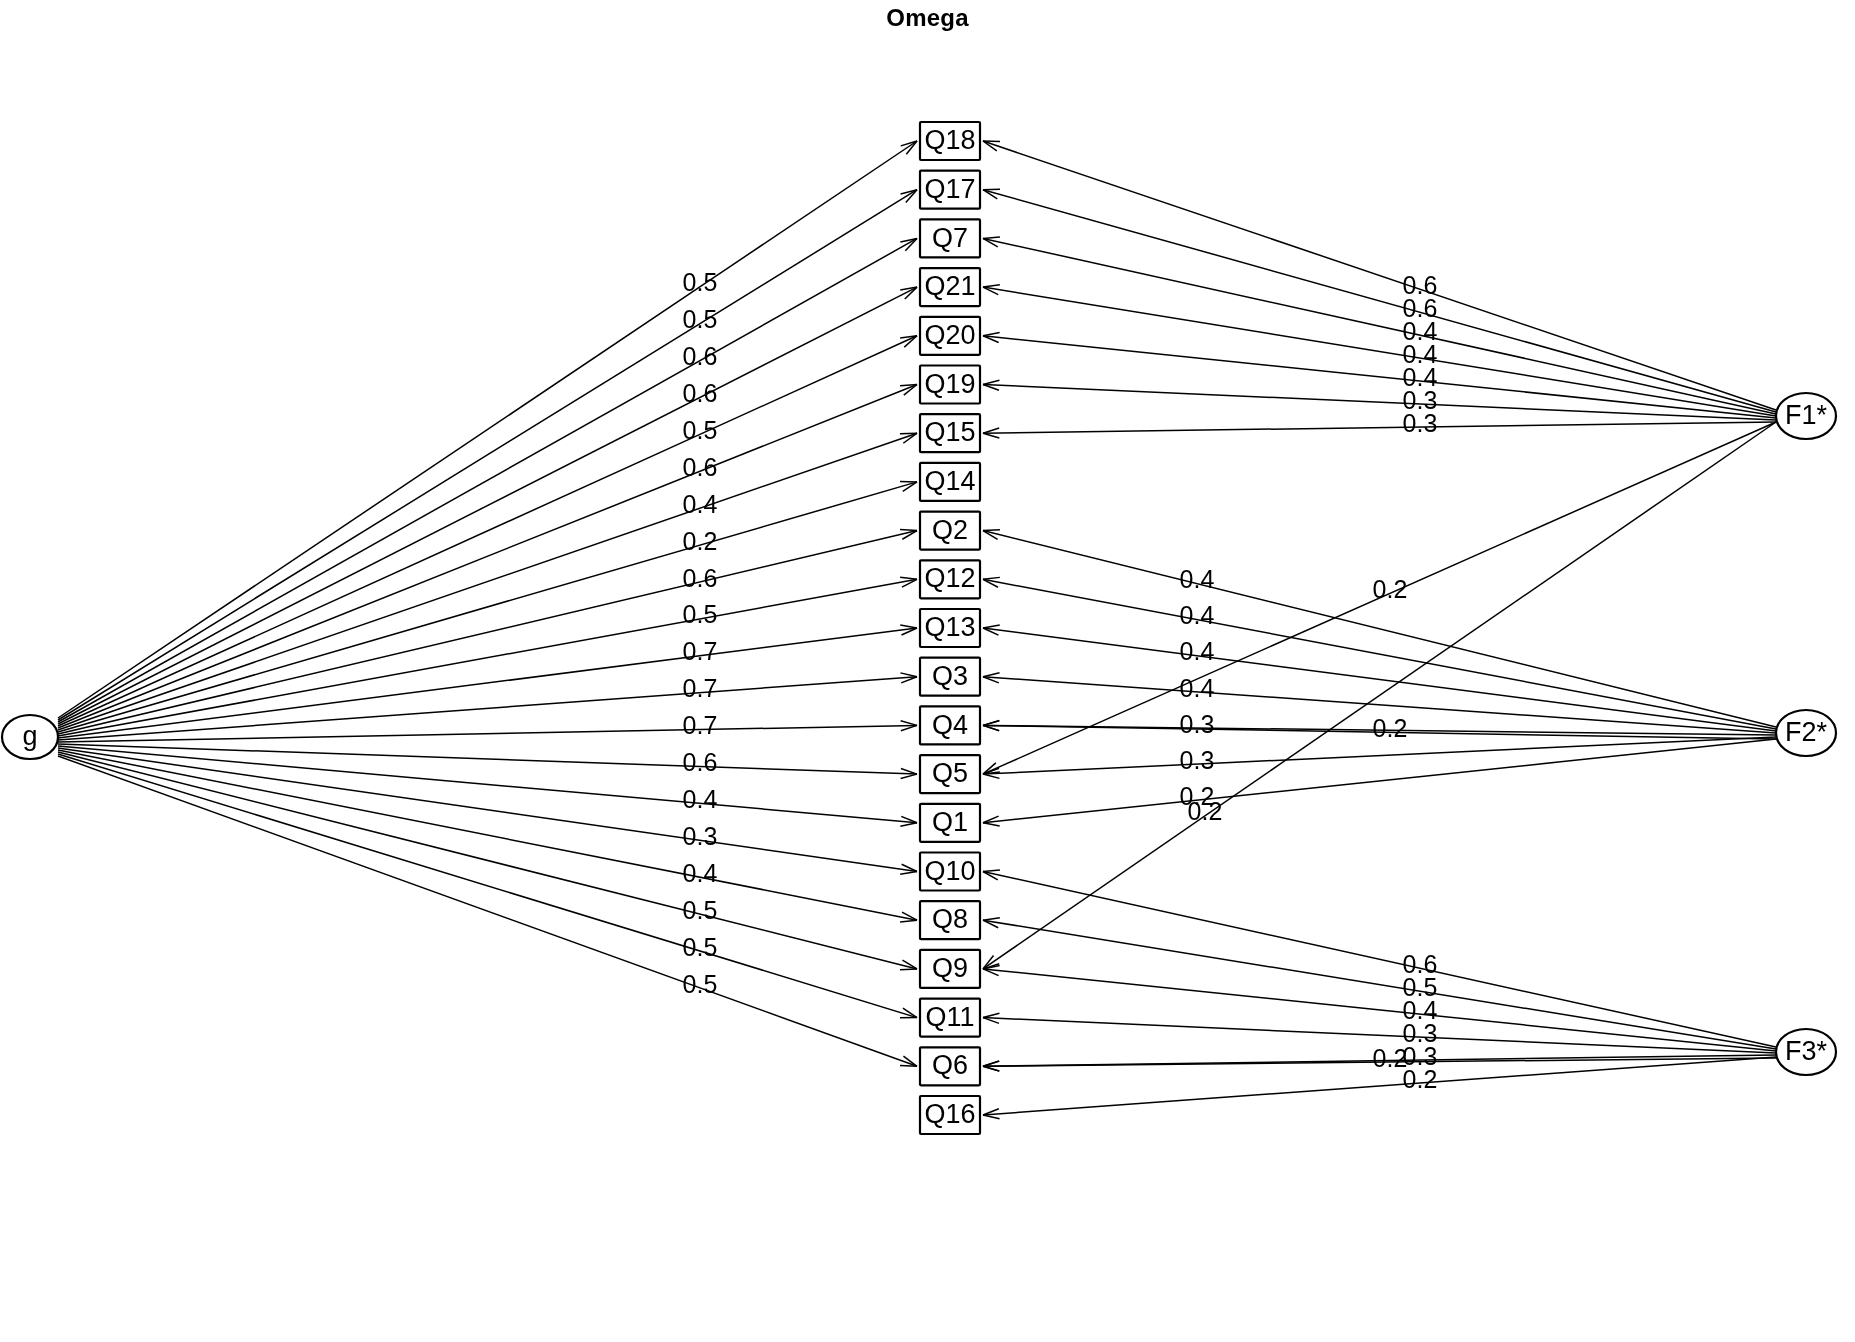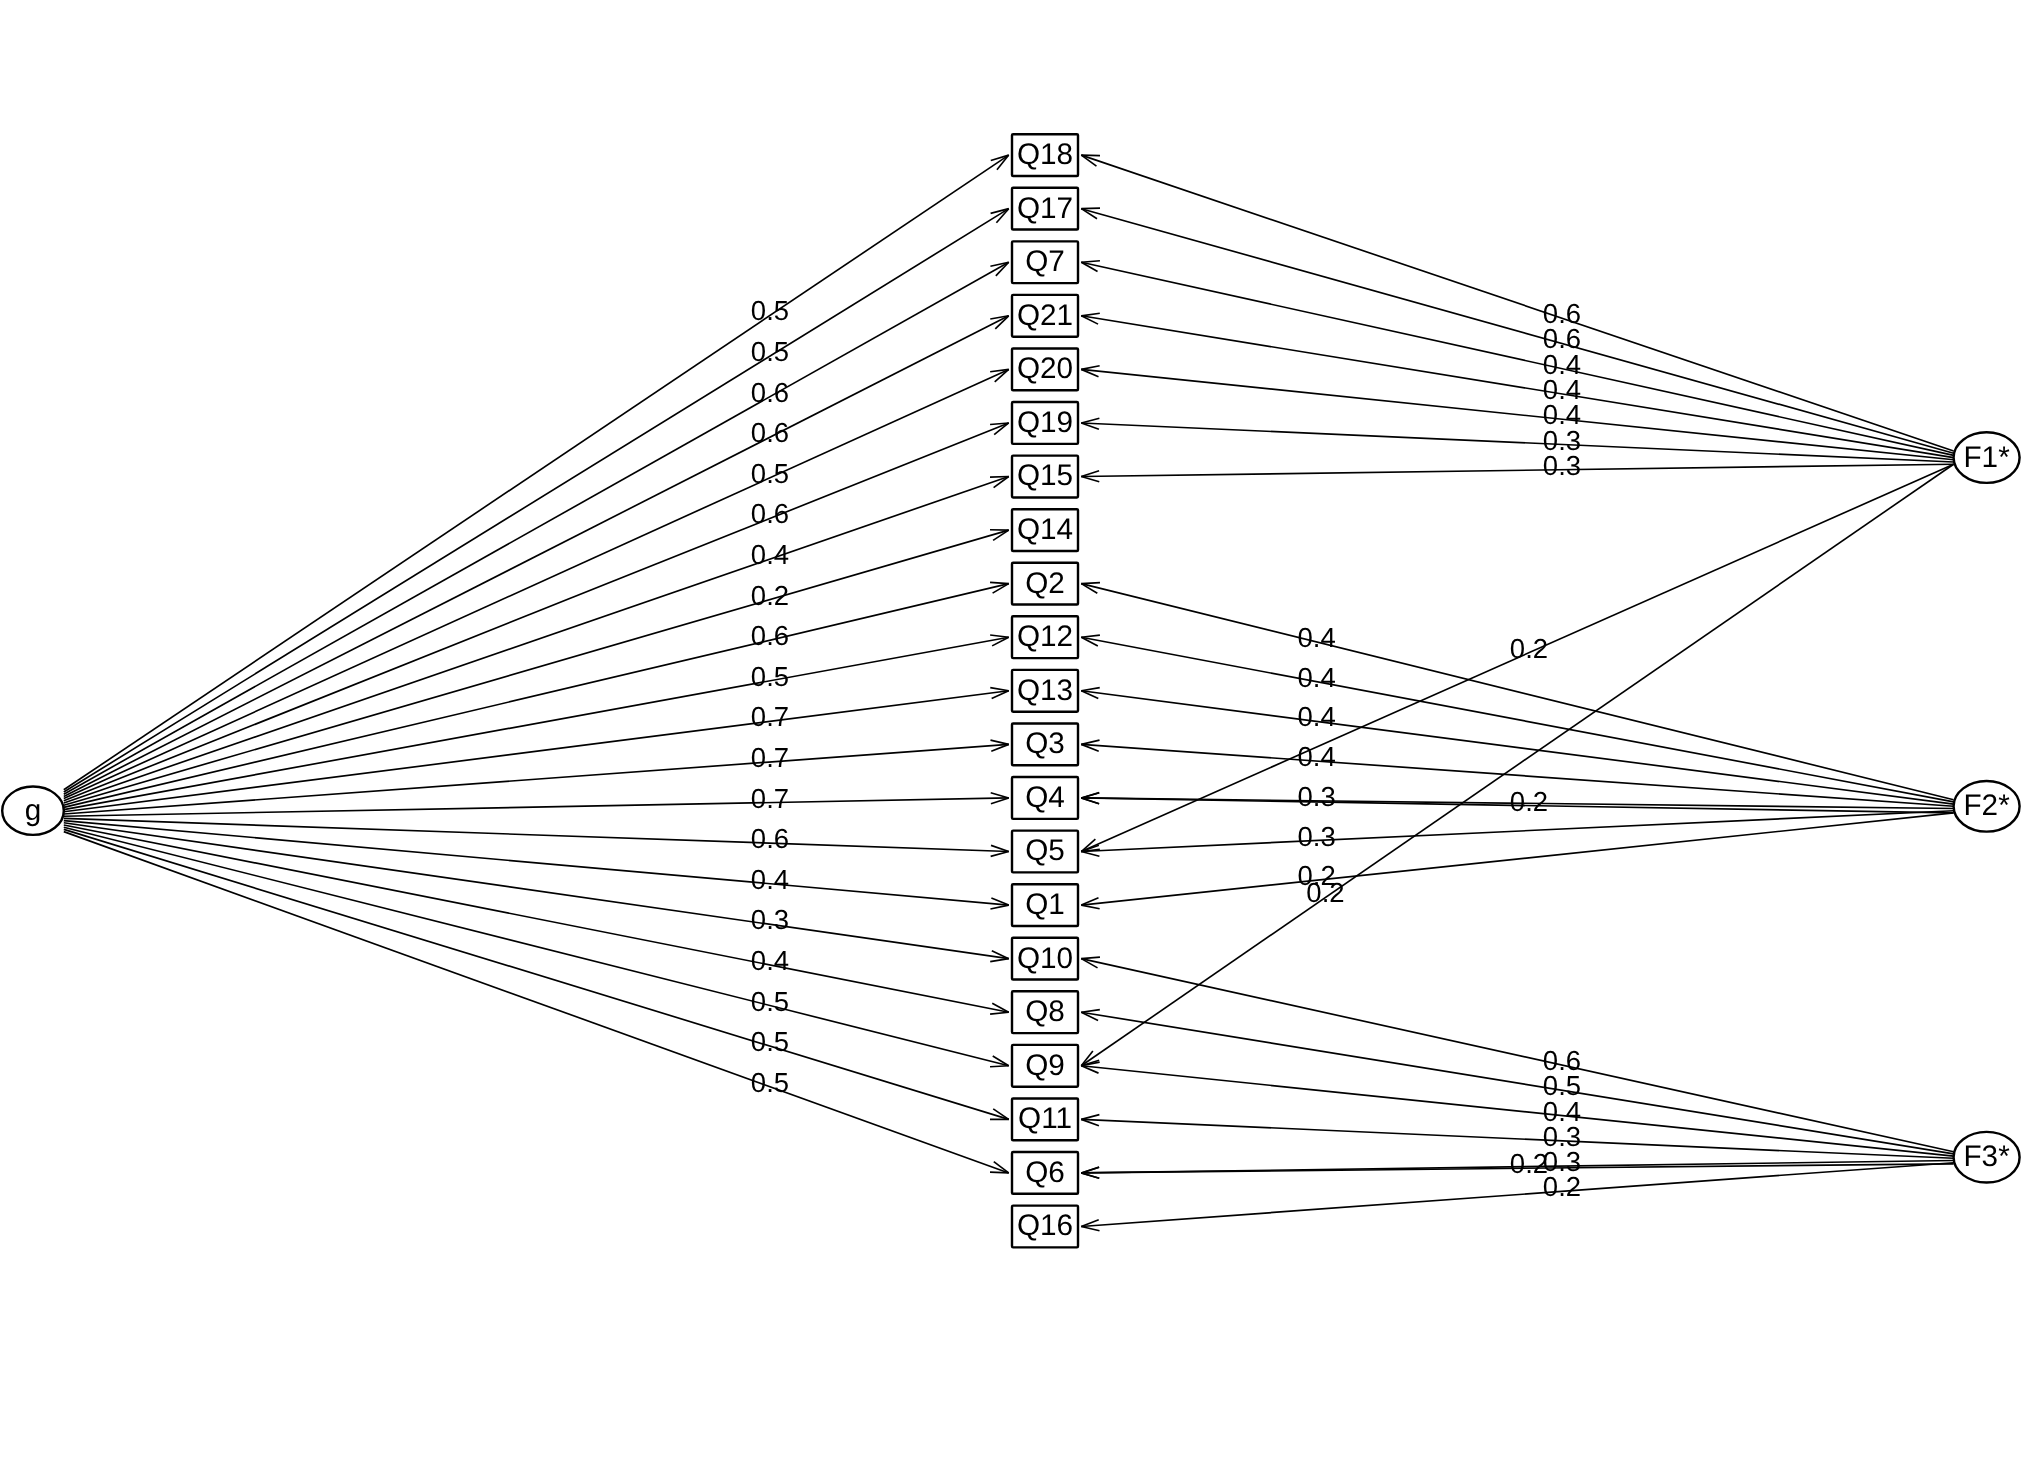--- a/index.html
+++ b/index.html
@@ -17,20 +17,21 @@
             text-anchor:middle;dominant-baseline:middle;fill:#000;}
   .edge{stroke:#000;stroke-width:1.5;fill:none;}
   .arrow{stroke:#000;stroke-width:1.5;fill:none;}
   .lab{font-family:"Liberation Sans",sans-serif;font-size:25px;fill:#000;
        text-anchor:middle;dominant-baseline:middle;}
 </style>
 </head>
 <body>
 
 <div id="stage">
+  <div id="title">Omega</div>
   <svg id="net" viewBox="0 0 1855 1342" xmlns="http://www.w3.org/2000/svg">
       <g>
         <line x1="58" y1="718" x2="917" y2="141" class="edge"></line>
         <line x1="917" y1="141" x2="906.3196497771825" y2="154.2261150425195" class="arrow"></line>
         <line x1="917" y1="141" x2="900.7171002703847" y2="145.88540442494707" class="arrow"></line>
         <text x="700" y="284.7613504074505" class="lab">0.5</text>
         <line x1="58" y1="720" x2="917" y2="189.7" class="edge"></line>
         <line x1="917" y1="189.7" x2="905.81962795093" y2="202.50622039652504" class="arrow"></line>
         <line x1="917" y1="189.7" x2="900.541504800426" y2="193.95651685837126" class="arrow"></line>
         <text x="700" y="321.6640279394645" class="lab">0.5</text>

